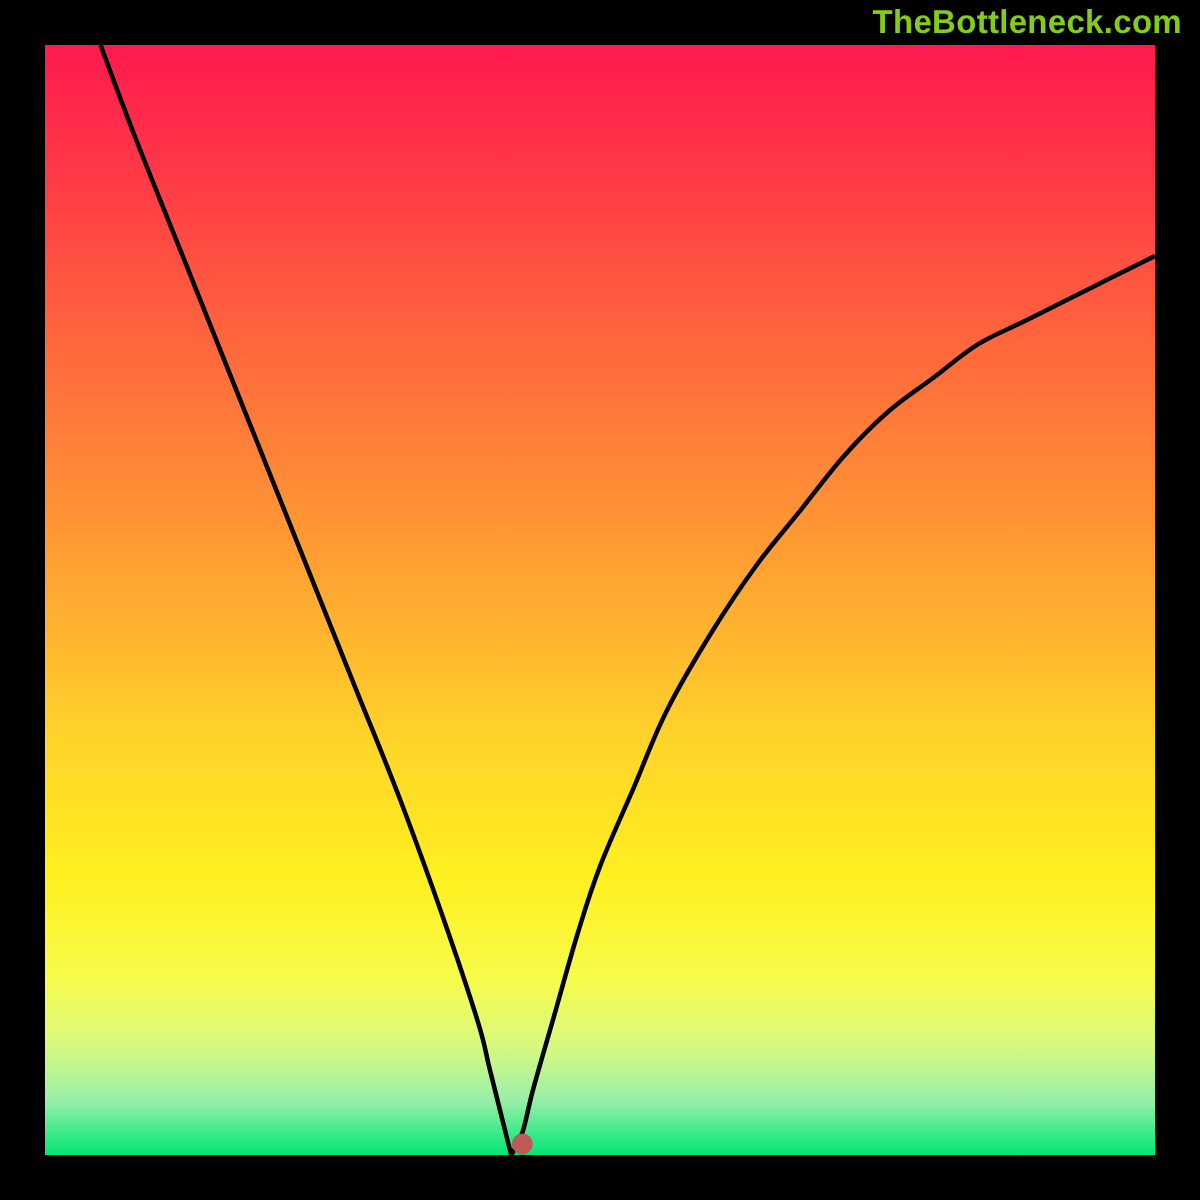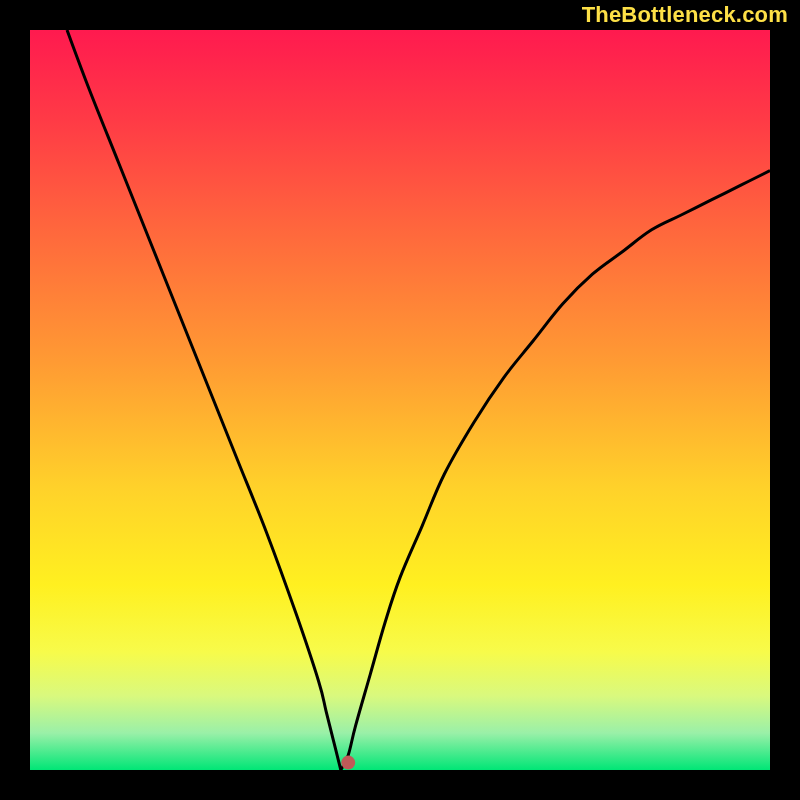--- a/index.html
+++ b/index.html
@@ -13,21 +13,21 @@
   .frame {
     position: relative;
     width: 800px;
     height: 800px;
     background: #000;
   }
   .watermark {
     position: absolute;
     top: 2px;
     right: 12px;
-    color: #fde047;
+    color: #84cc16;
     font-size: 22px;
     font-weight: 600;
     letter-spacing: 0.2px;
     z-index: 5;
   }
   .plot-container {
     position: absolute;
     left: 30px;
     top: 30px;
     width: 740px;

